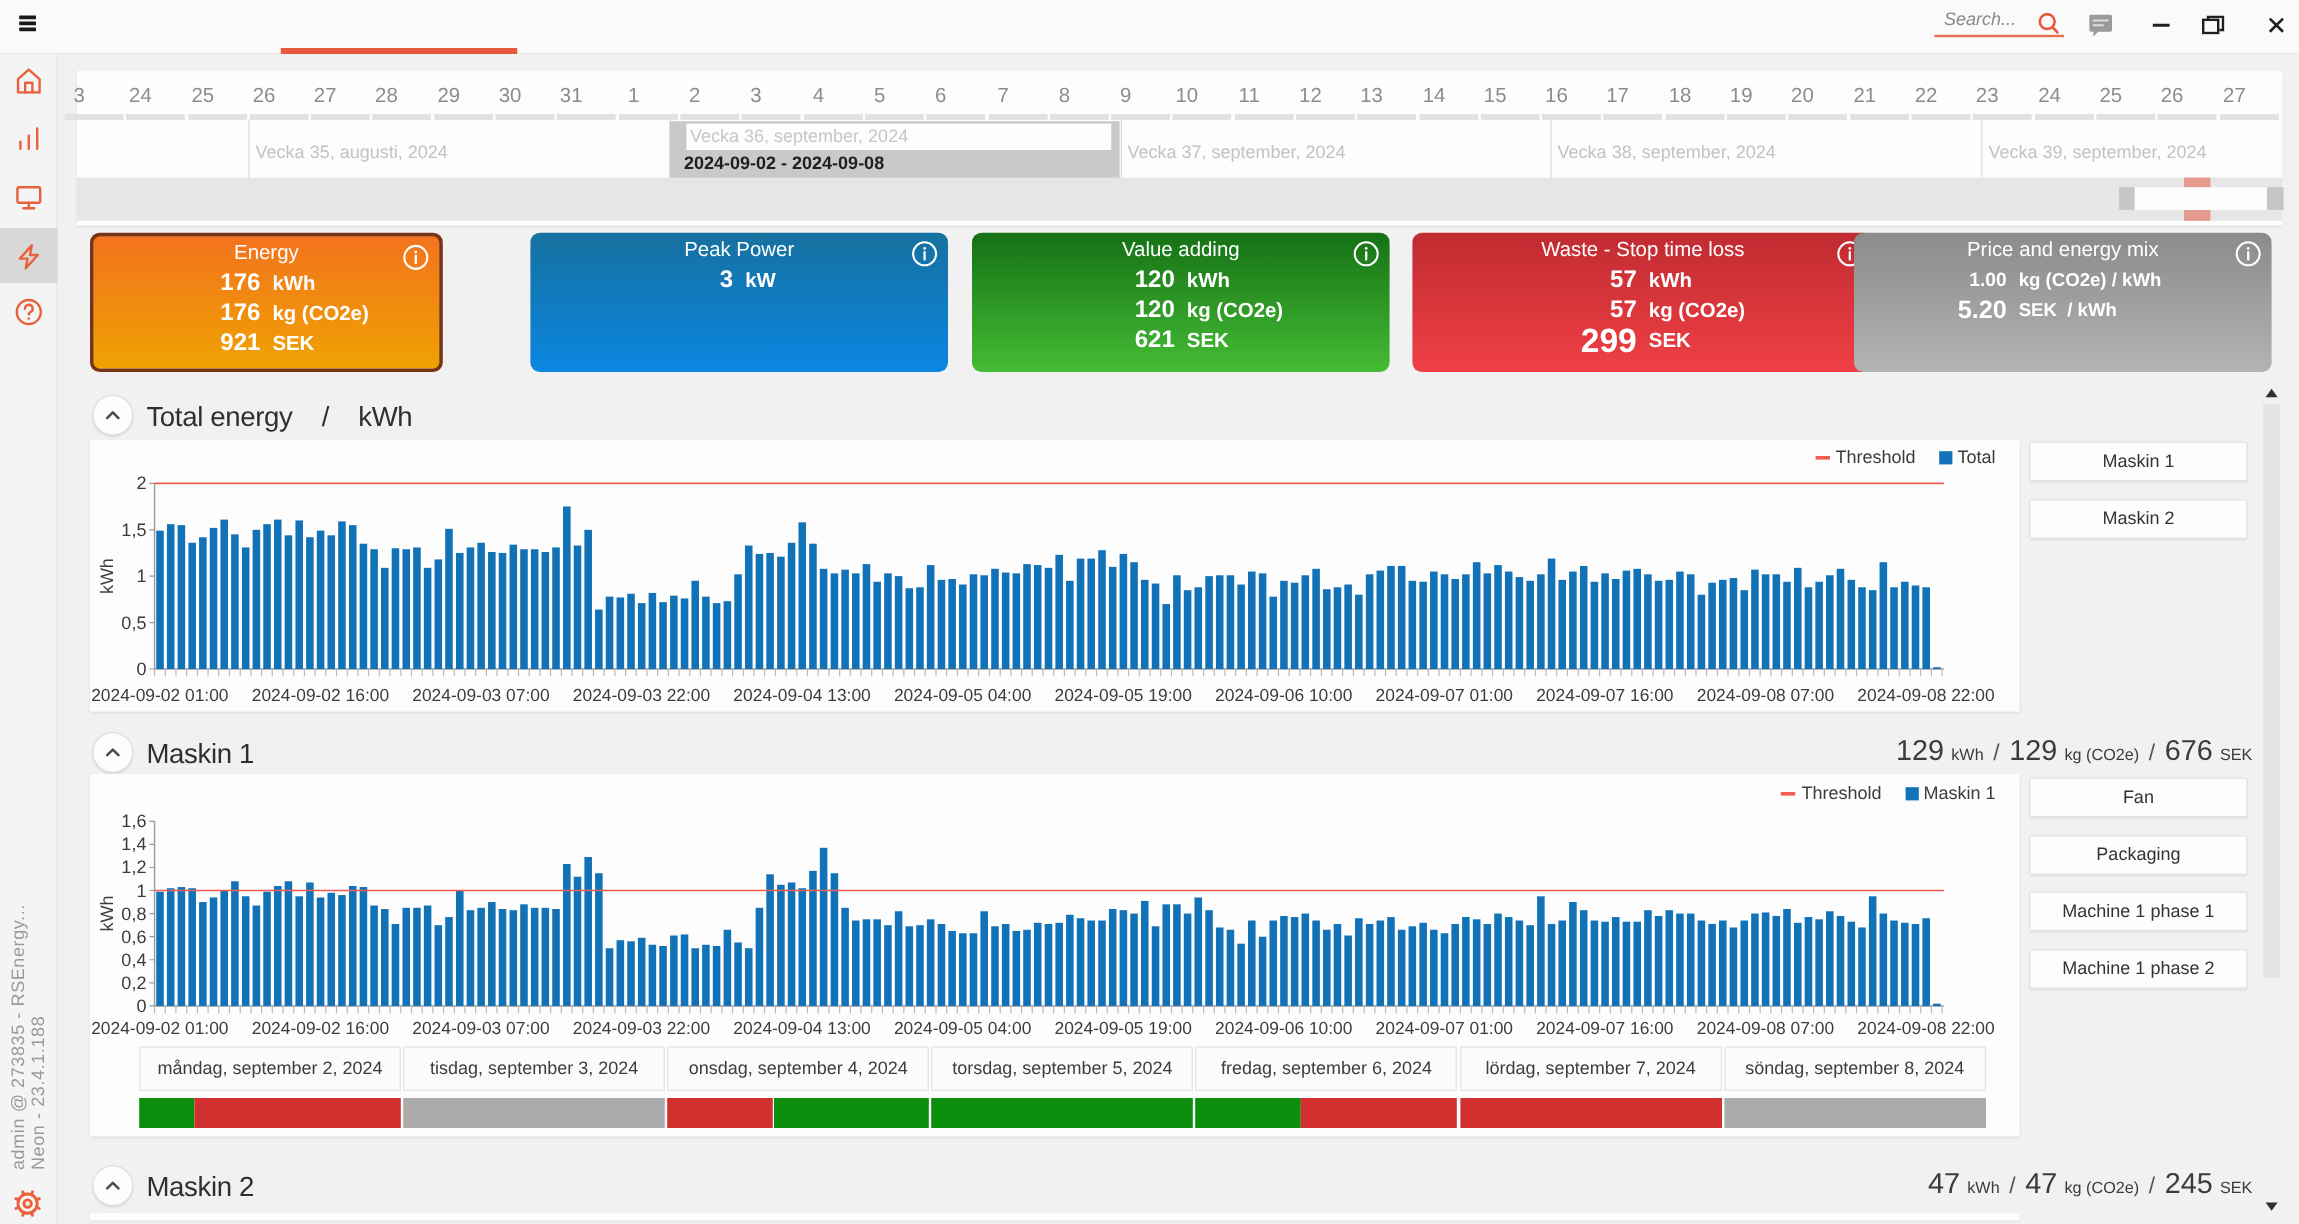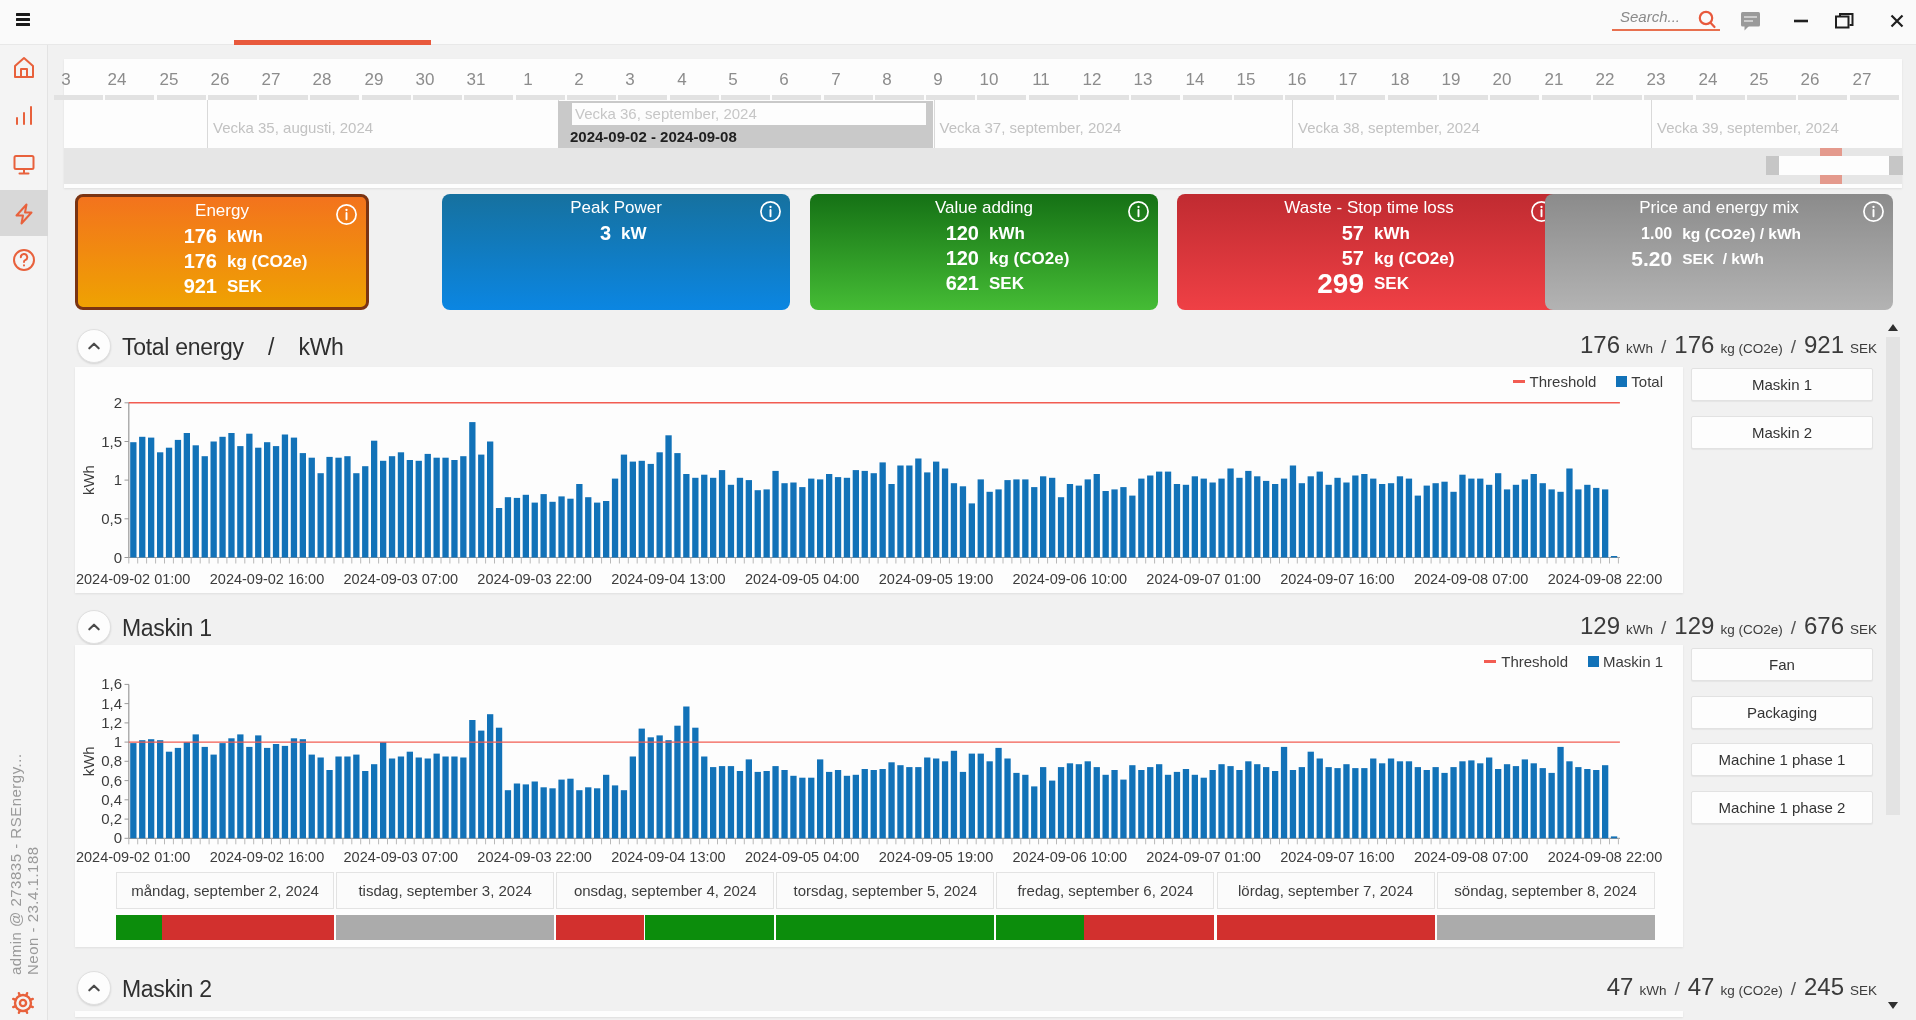--- a/index.html
+++ b/index.html
@@ -323,21 +323,20 @@
         <span class="knum" style="flex:0 0 38%;font-size:21px">5.20</span>
         <span class="kunit" style="font-size:15.5px">SEK&nbsp; / kWh</span>
       </div>
     </div>
 
 <div class="sect" style="top:331px">
   <div class="chev"><svg viewBox="0 0 34 34" width="32" height="32">
           <path d="M12 19.5 L17 14.5 L22 19.5" stroke="#4a4a4a" stroke-width="2.2" fill="none" stroke-linecap="round" stroke-linejoin="round"></path>
         </svg></div>
   <div class="stitle">Total energy&nbsp;&nbsp;&nbsp;&nbsp;/&nbsp;&nbsp;&nbsp; kWh</div>
-  <div class="svals"><span class="bn">176</span><span class="bu">kWh</span><span class="bs">/</span><span class="bn">176</span><span class="bu">kg (CO2e)</span><span class="bs">/</span><span class="bn">921</span><span class="bu">SEK</span></div>
 </div>
 <div class="panel" id="panel1"></div>
 <svg width="1608" height="226" viewBox="75 367 1608 226" style="position:absolute;left:75px;top:367px">
 <text x="122" y="562.5" font-size="15" fill="#3c3c3c" text-anchor="end" font-family="Liberation Sans, sans-serif">0</text>
 <line x1="124.5" y1="557.5" x2="129" y2="557.5" stroke="#9a9a9a" stroke-width="1"></line>
 <text x="122" y="523.8" font-size="15" fill="#3c3c3c" text-anchor="end" font-family="Liberation Sans, sans-serif">0,5</text>
 <line x1="124.5" y1="518.8" x2="129" y2="518.8" stroke="#9a9a9a" stroke-width="1"></line>
 <text x="122" y="485.1" font-size="15" fill="#3c3c3c" text-anchor="end" font-family="Liberation Sans, sans-serif">1</text>
 <line x1="124.5" y1="480.1" x2="129" y2="480.1" stroke="#9a9a9a" stroke-width="1"></line>
 <text x="122" y="446.5" font-size="15" fill="#3c3c3c" text-anchor="end" font-family="Liberation Sans, sans-serif">1,5</text>

